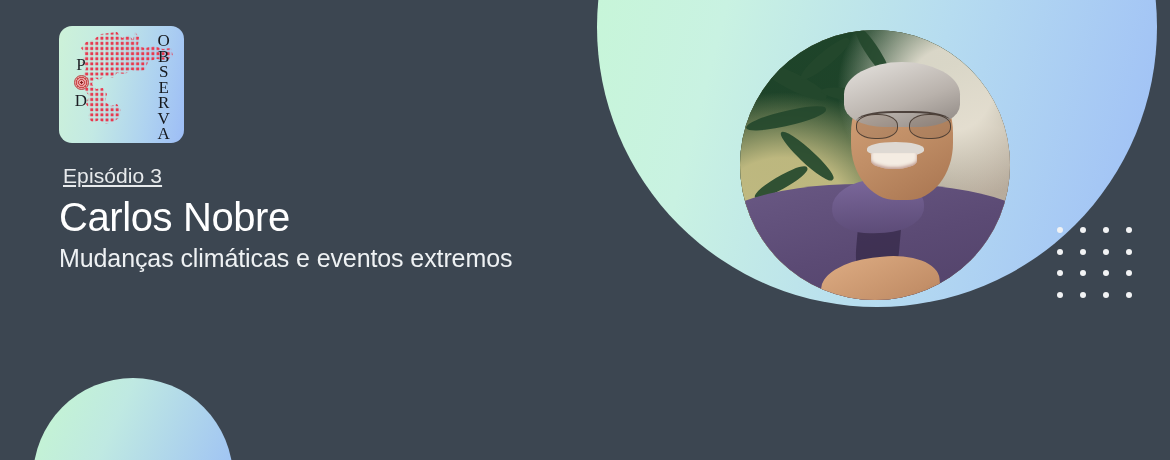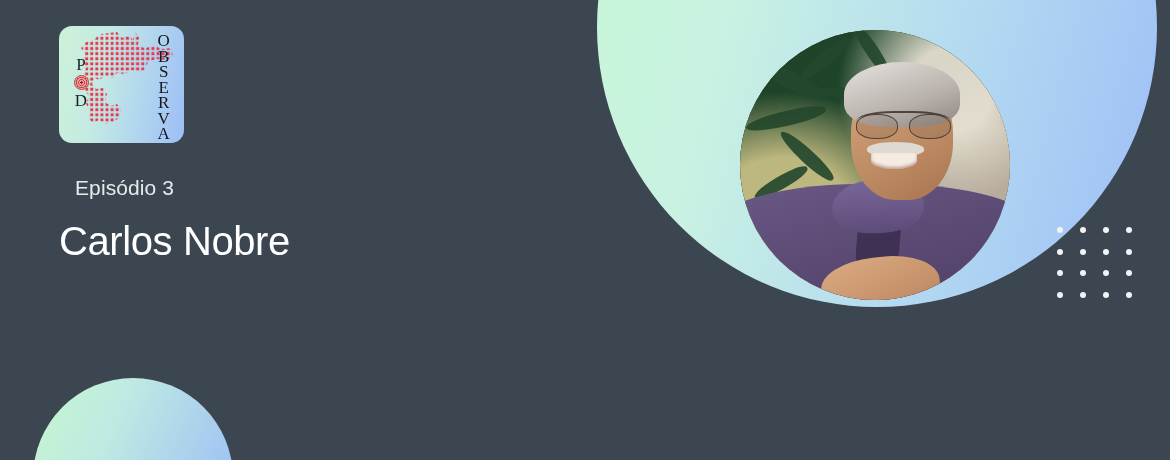--- a/index.html
+++ b/index.html
@@ -253,26 +253,27 @@
   .logo .observar span { display: block; }
 
   
   .copy {
     position: absolute;
     left: 59px;
     top: 158px;
     width: 640px;
   }
   .eyebrow {
-    margin: 16px;
+    margin: 4px;
     font-size: 21px;
     line-height: 27px;
     font-weight: 400;
     color: #e7eaec;
     letter-spacing: .1px;
+    text-decoration: underline;
   }
   .title {
     margin: 3px 0 1px;
     font-size: 40px;
     line-height: 48px;
     font-weight: 400;
     color: #ffffff;
     letter-spacing: -0.4px;
   }
   .subtitle {
@@ -361,15 +362,16 @@
       <span>R</span>
       <span>V</span>
       <span>A</span>
       <span>R</span>
     </div>
   </div>
 
   <div class="copy">
     <p class="eyebrow">Episódio 3</p>
     <h1 class="title">Carlos Nobre</h1>
+    <p class="subtitle">Mudanças climáticas e eventos extremos</p>
   </div>
 
 </div>
 
 </body></html>

